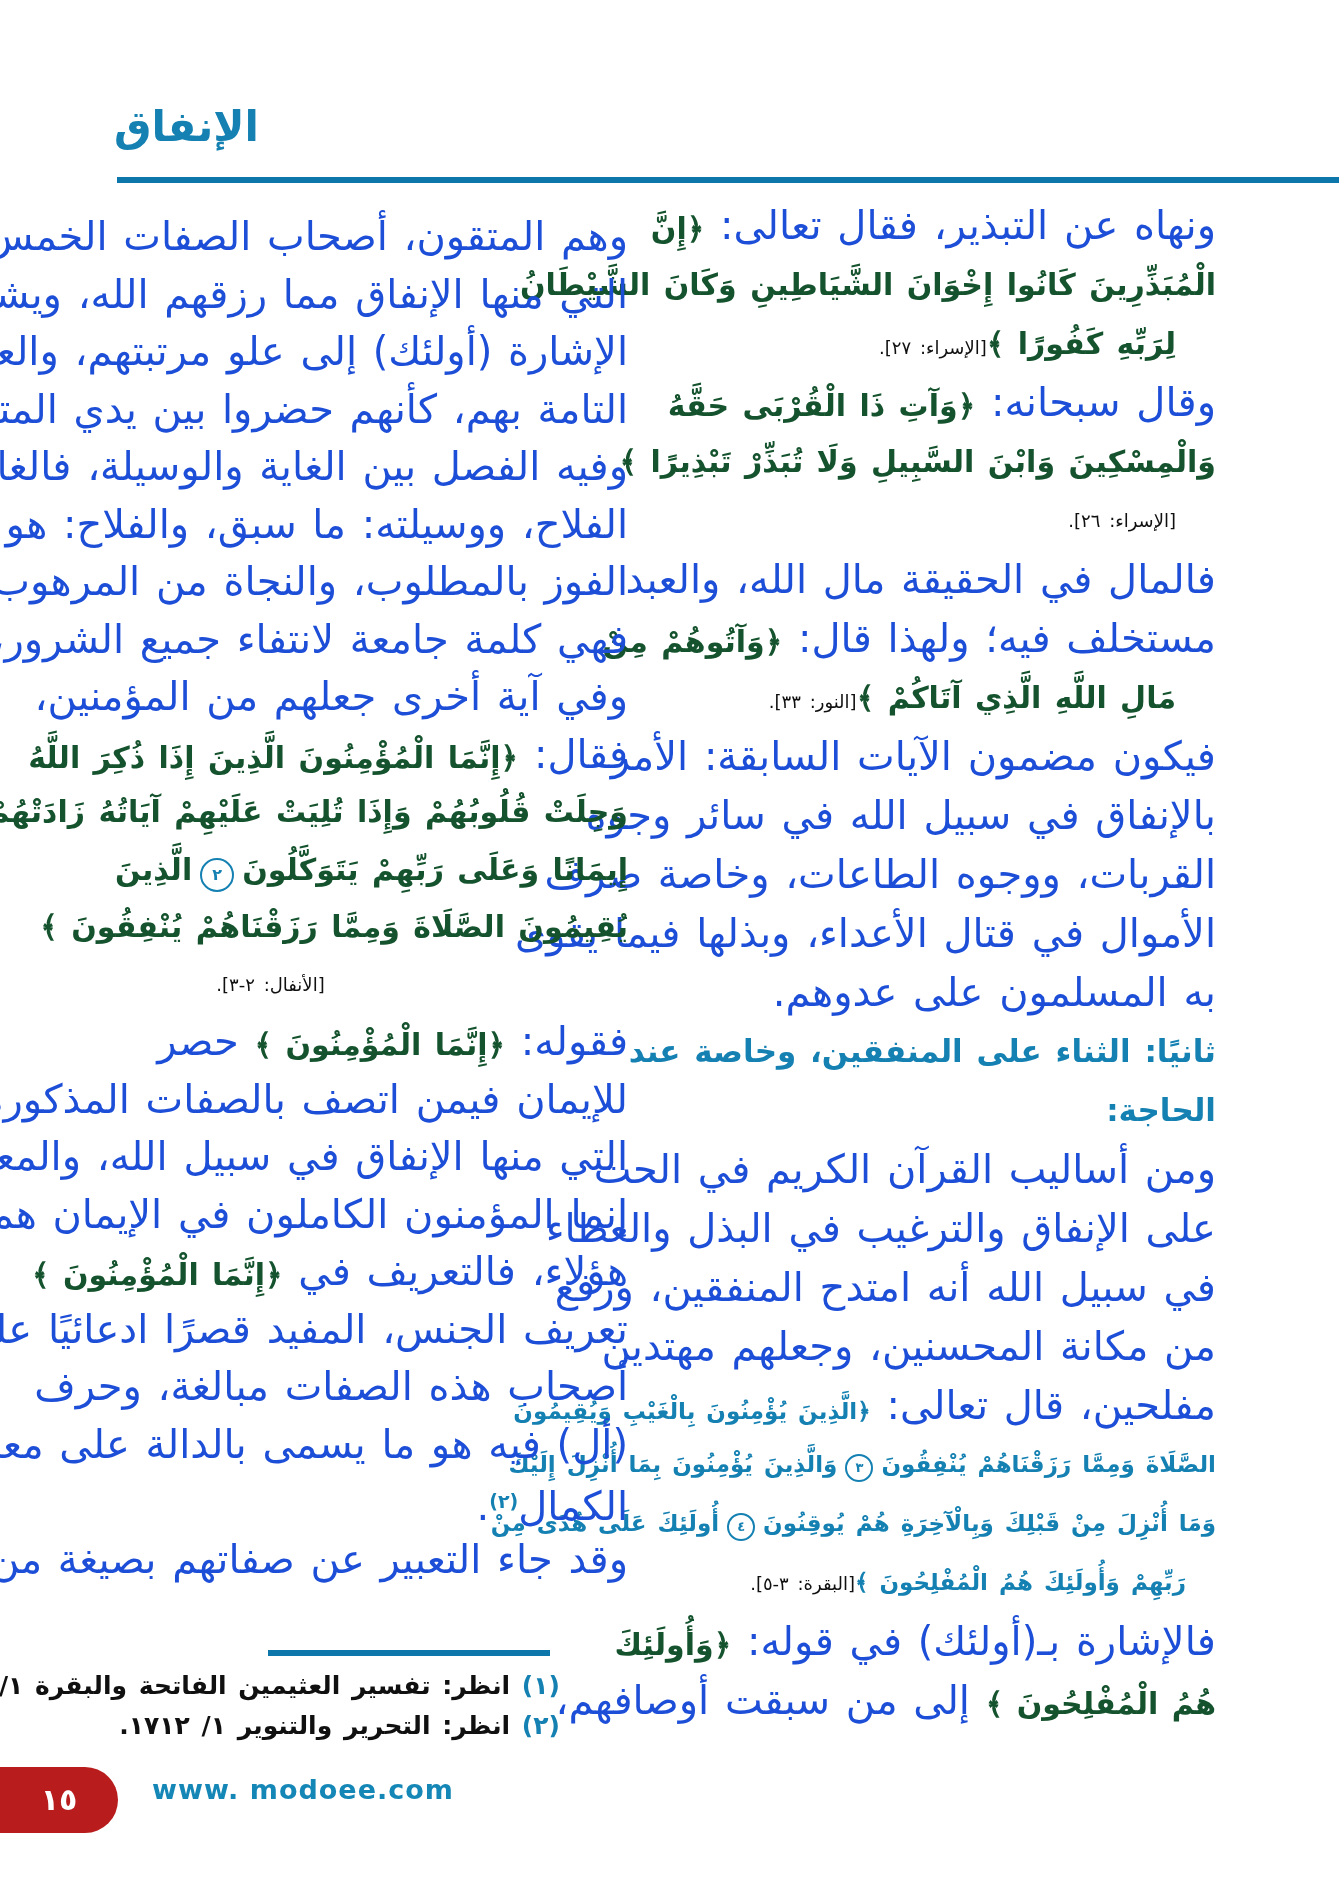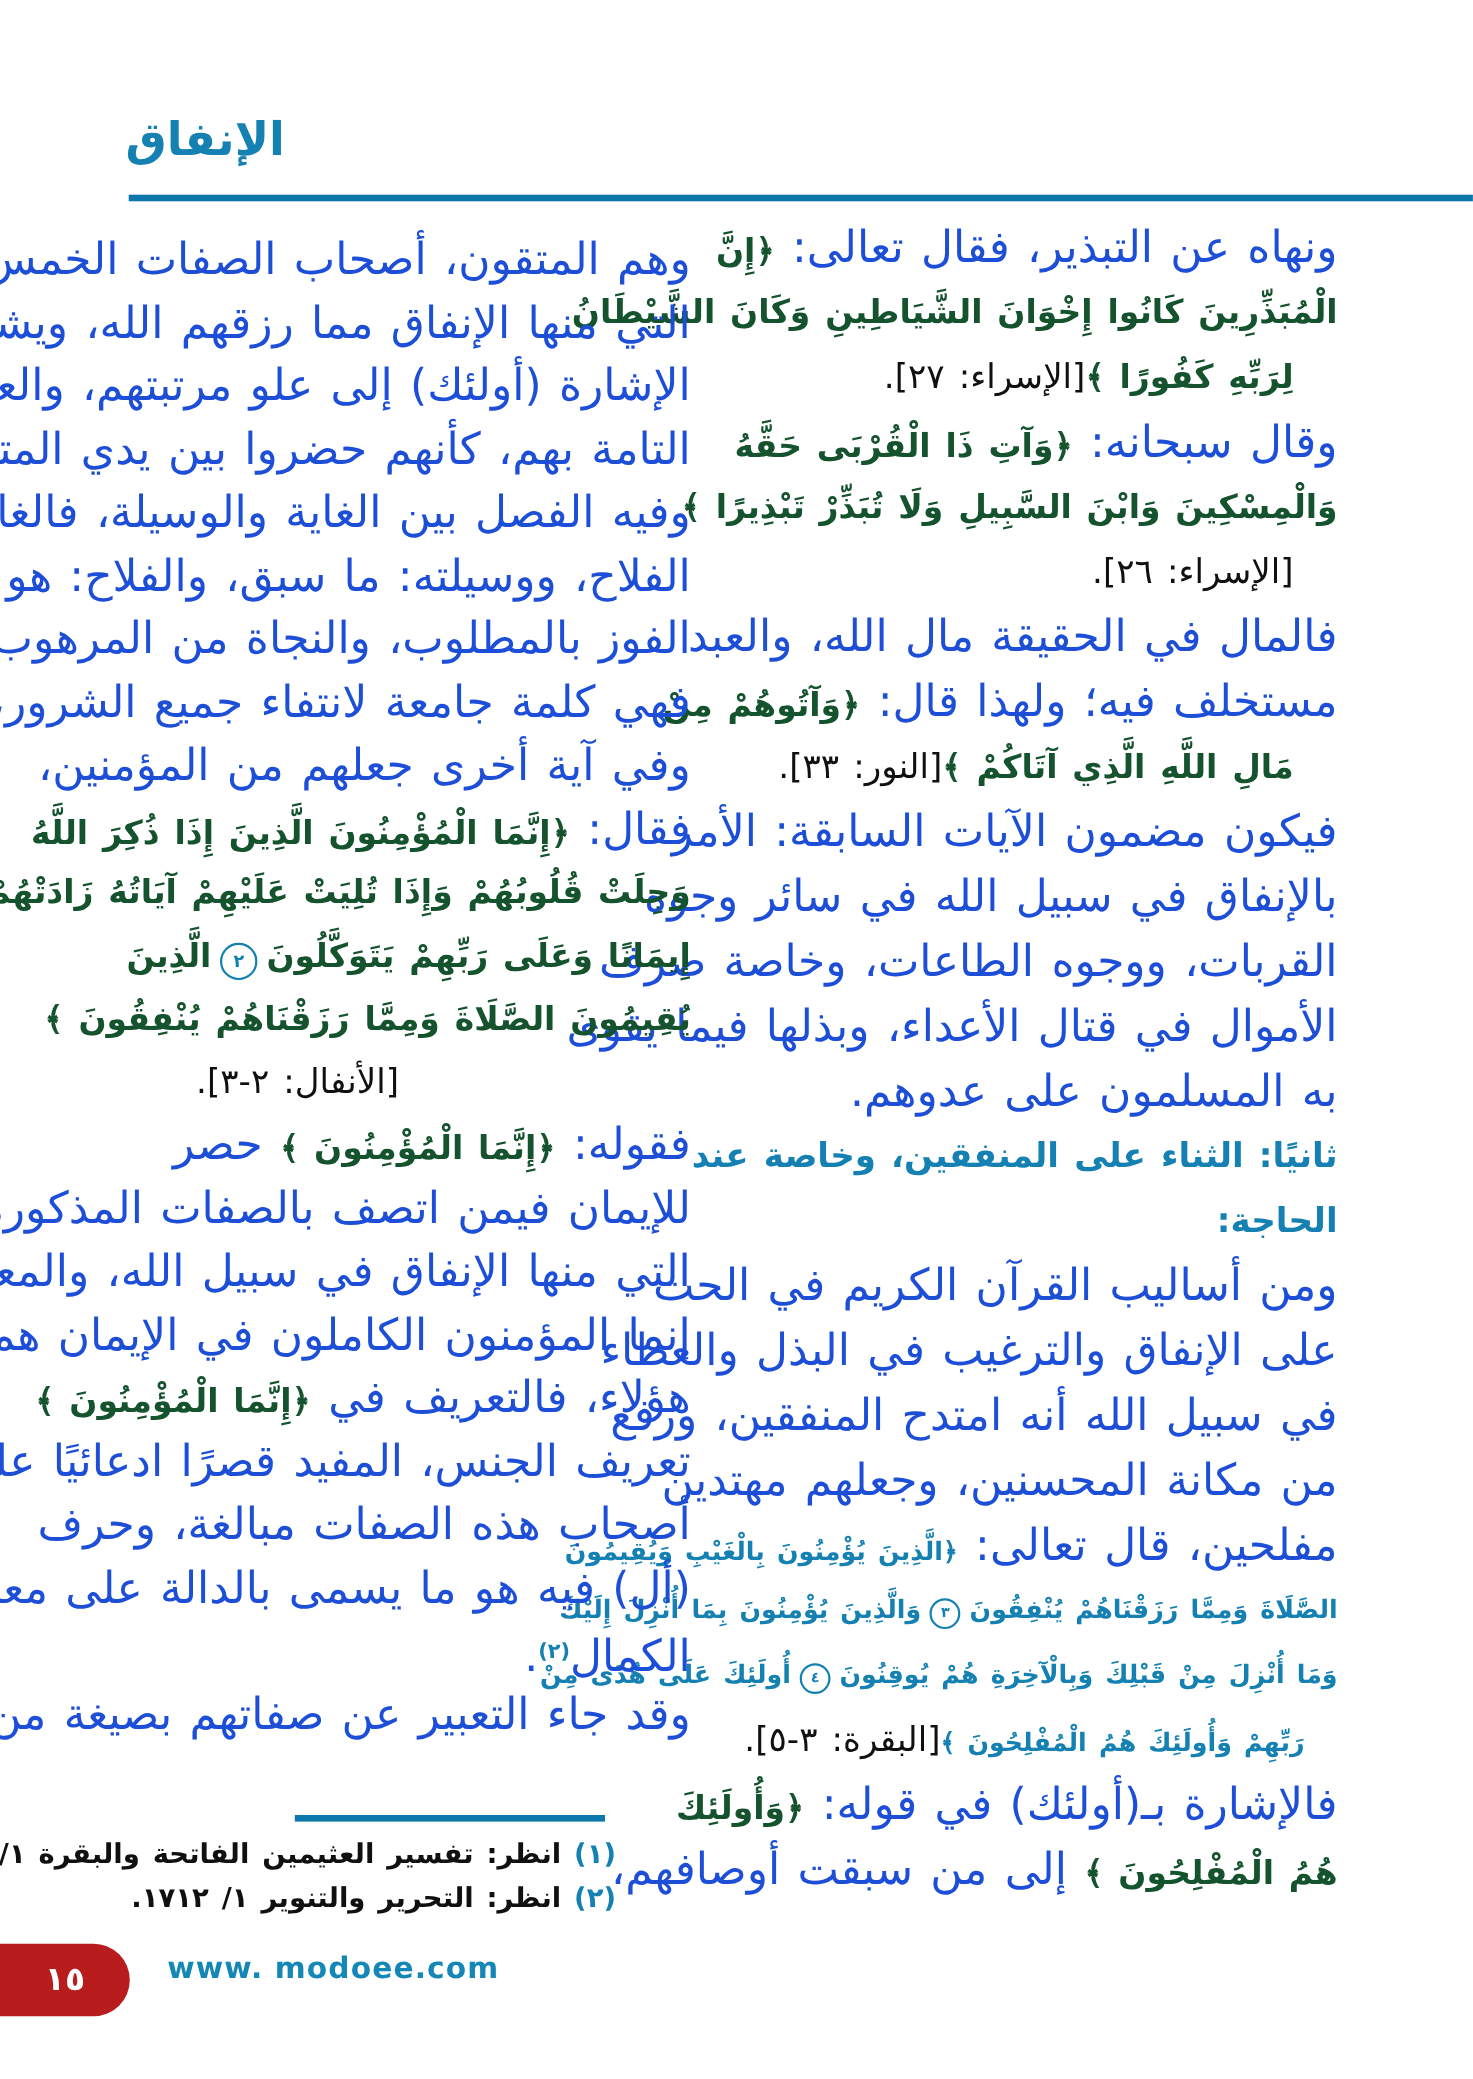--- a/index.html
+++ b/index.html
@@ -15,21 +15,21 @@
   .rule{position:absolute;left:117px;right:0;top:177px;height:6px;background:#0d76aa;}
   .col{position:absolute;direction:rtl;}
   .col-right{left:671px;width:545px;top:196px;}
   .col-left{left:113px;width:515px;top:208px;}
   .col-right .line{height:59px;line-height:59px;}
   .col-left .line{height:57.5px;line-height:57.5px;}
   .line{text-align:right;white-space:nowrap;word-spacing:3px;overflow:visible;}
   .s-k {color:#1d4ed8;font-weight:400;font-size:40px;}
   .s-q {color:#14532d;font-weight:700;font-size:30px;}
   .s-qs{color:#1581b2;font-weight:700;font-size:23px;}
-  .s-r {color:#101010;font-weight:400;font-size:31px;}
+  .s-r {color:#101010;font-weight:400;font-size:18px;}
   .s-h {color:#1581b2;font-weight:700;font-size:31px;}
   .s-sup{color:#1581b2;font-weight:700;font-size:19px;vertical-align:12px;}
   .s-ay,.s-ays{
     display:inline-block;border:2px solid #1581b2;color:#1581b2;
     border-radius:50%;text-align:center;vertical-align:middle;margin:0 8px;
     font-weight:700;
   }
   .s-ay {width:30px;height:30px;line-height:30px;font-size:16px;}
   .s-ays{width:24px;height:24px;line-height:24px;font-size:13px;}
   .divider{position:absolute;left:268px;top:1650px;width:282px;height:6px;background:#0d76aa;}

